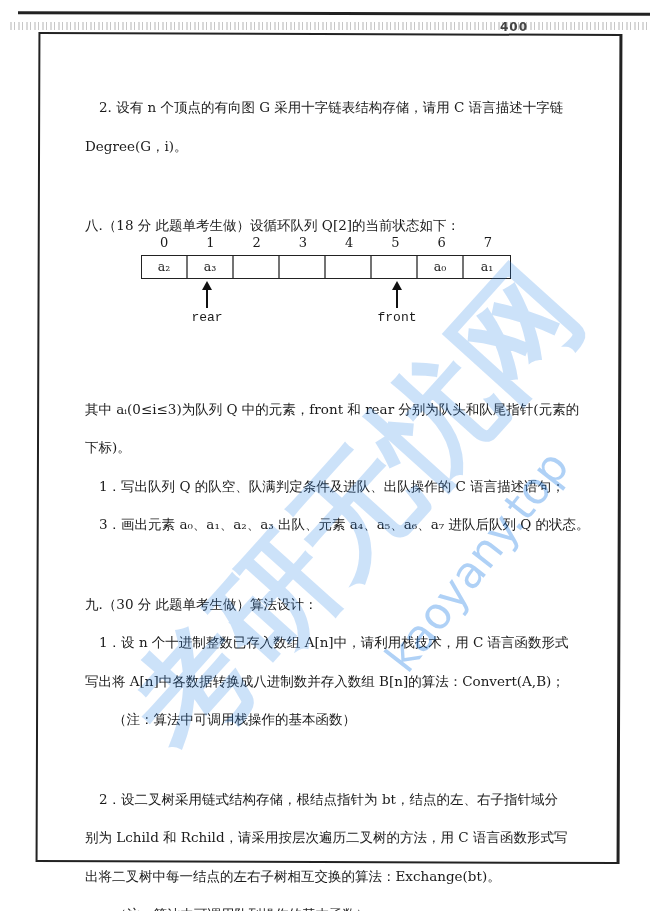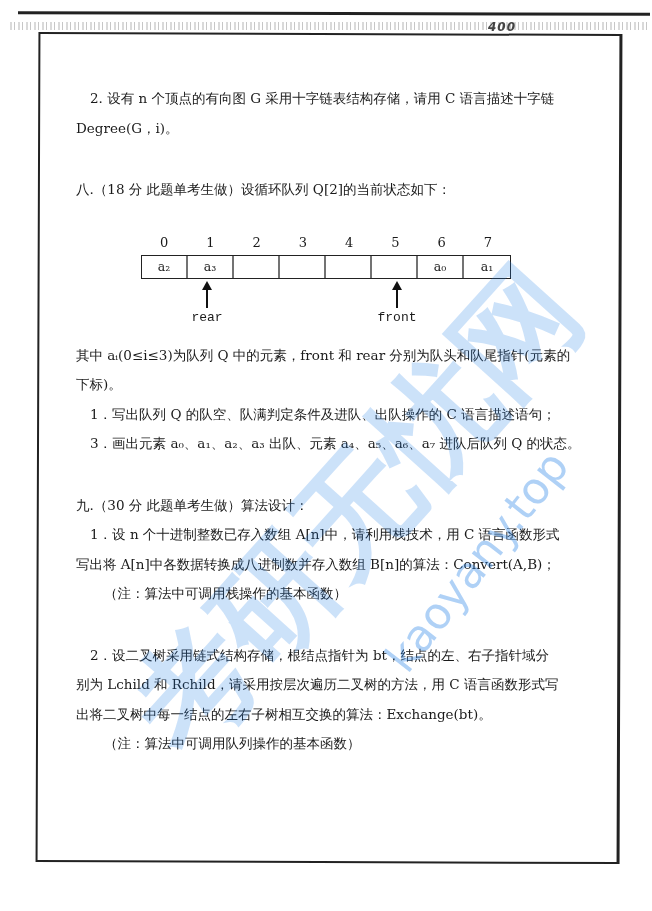--- a/index.html
+++ b/index.html
@@ -10,30 +10,30 @@
   .topbar {
     position: absolute; left: 18px; top: 12px; width: 632px; height: 3px; background: #222;
     transform: rotate(0.15deg);
   }
   .topstrip {
     position: absolute; left: 10px; top: 22px; width: 640px; height: 8px;
     background: repeating-linear-gradient(90deg, #bbb 0 2px, #fff 2px 4px, #999 4px 5px, #fff 5px 8px);
     opacity: 0.55;
   }
   .pagecode {
-    position: absolute; left: 488px; top: 20px; font-family: "DejaVu Sans", sans-serif; font-weight: bold;
-    font-size: 12px; color: #444; letter-spacing: 1px; font-style: italic;
+    position: absolute; left: 500px; top: 20px; font-family: "DejaVu Sans", sans-serif; font-weight: bold;
+    font-size: 12px; color: #444; letter-spacing: 1px; 
   }
   .frame {
     position: absolute; left: 37px; top: 33px; width: 579px; height: 826px;
     border: 2px solid #222; border-left-width: 2px; border-right-width: 3px;
     transform: rotate(0.2deg);
   }
   .content { position: absolute; left: 68px; top: 80px; width: 540px; font-size: 13.5px; line-height: 21.5px; }
-  .p { margin: 8px; white-space: nowrap; }
+  .p { margin: 17px; white-space: nowrap; }
   .ind { padding-left: 14px; }
   .ind2 { padding-left: 22px; }
   .bold { font-weight: normal; }
   .gap-m { height: 24px; }
   .queue {
     position: absolute; left: 141px; top: 235px; width: 370px;
   }
   .idx-row { display: flex; height: 20px; }
   .idx { width: 46.25px; text-align: center; font-size: 13px; }
   .cell-row { display: flex; border: 1px solid #222; height: 22px; }

